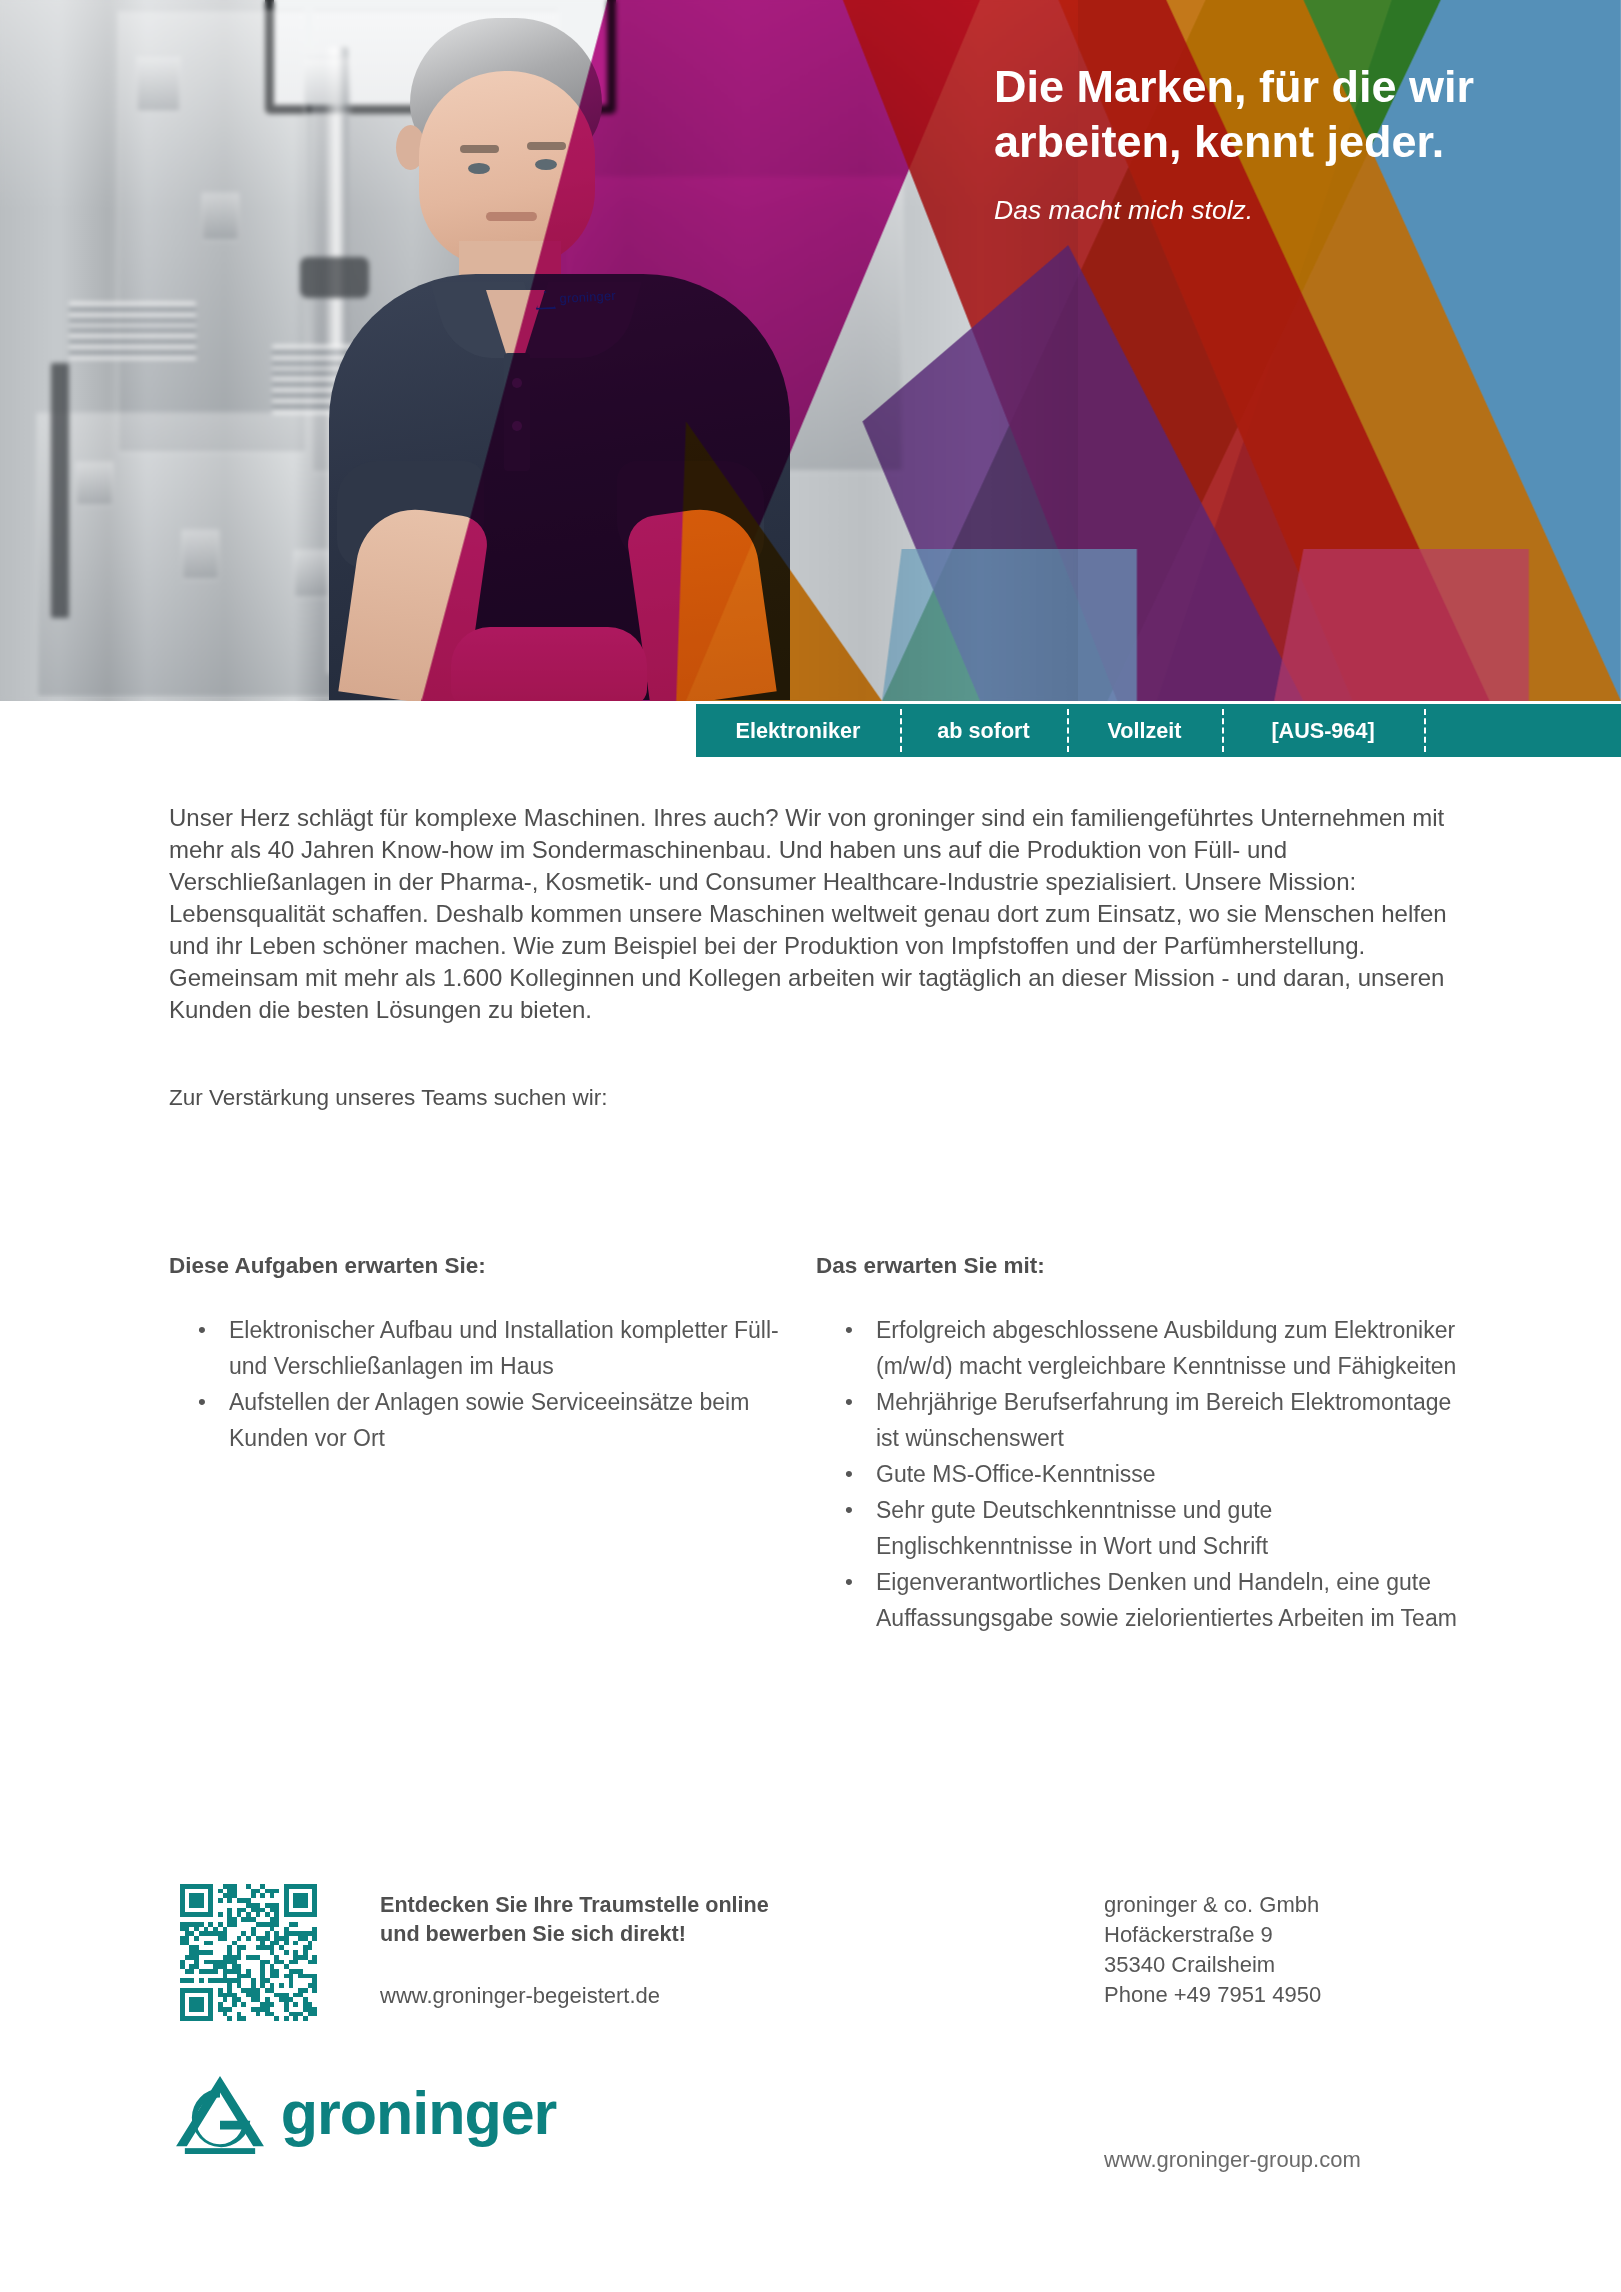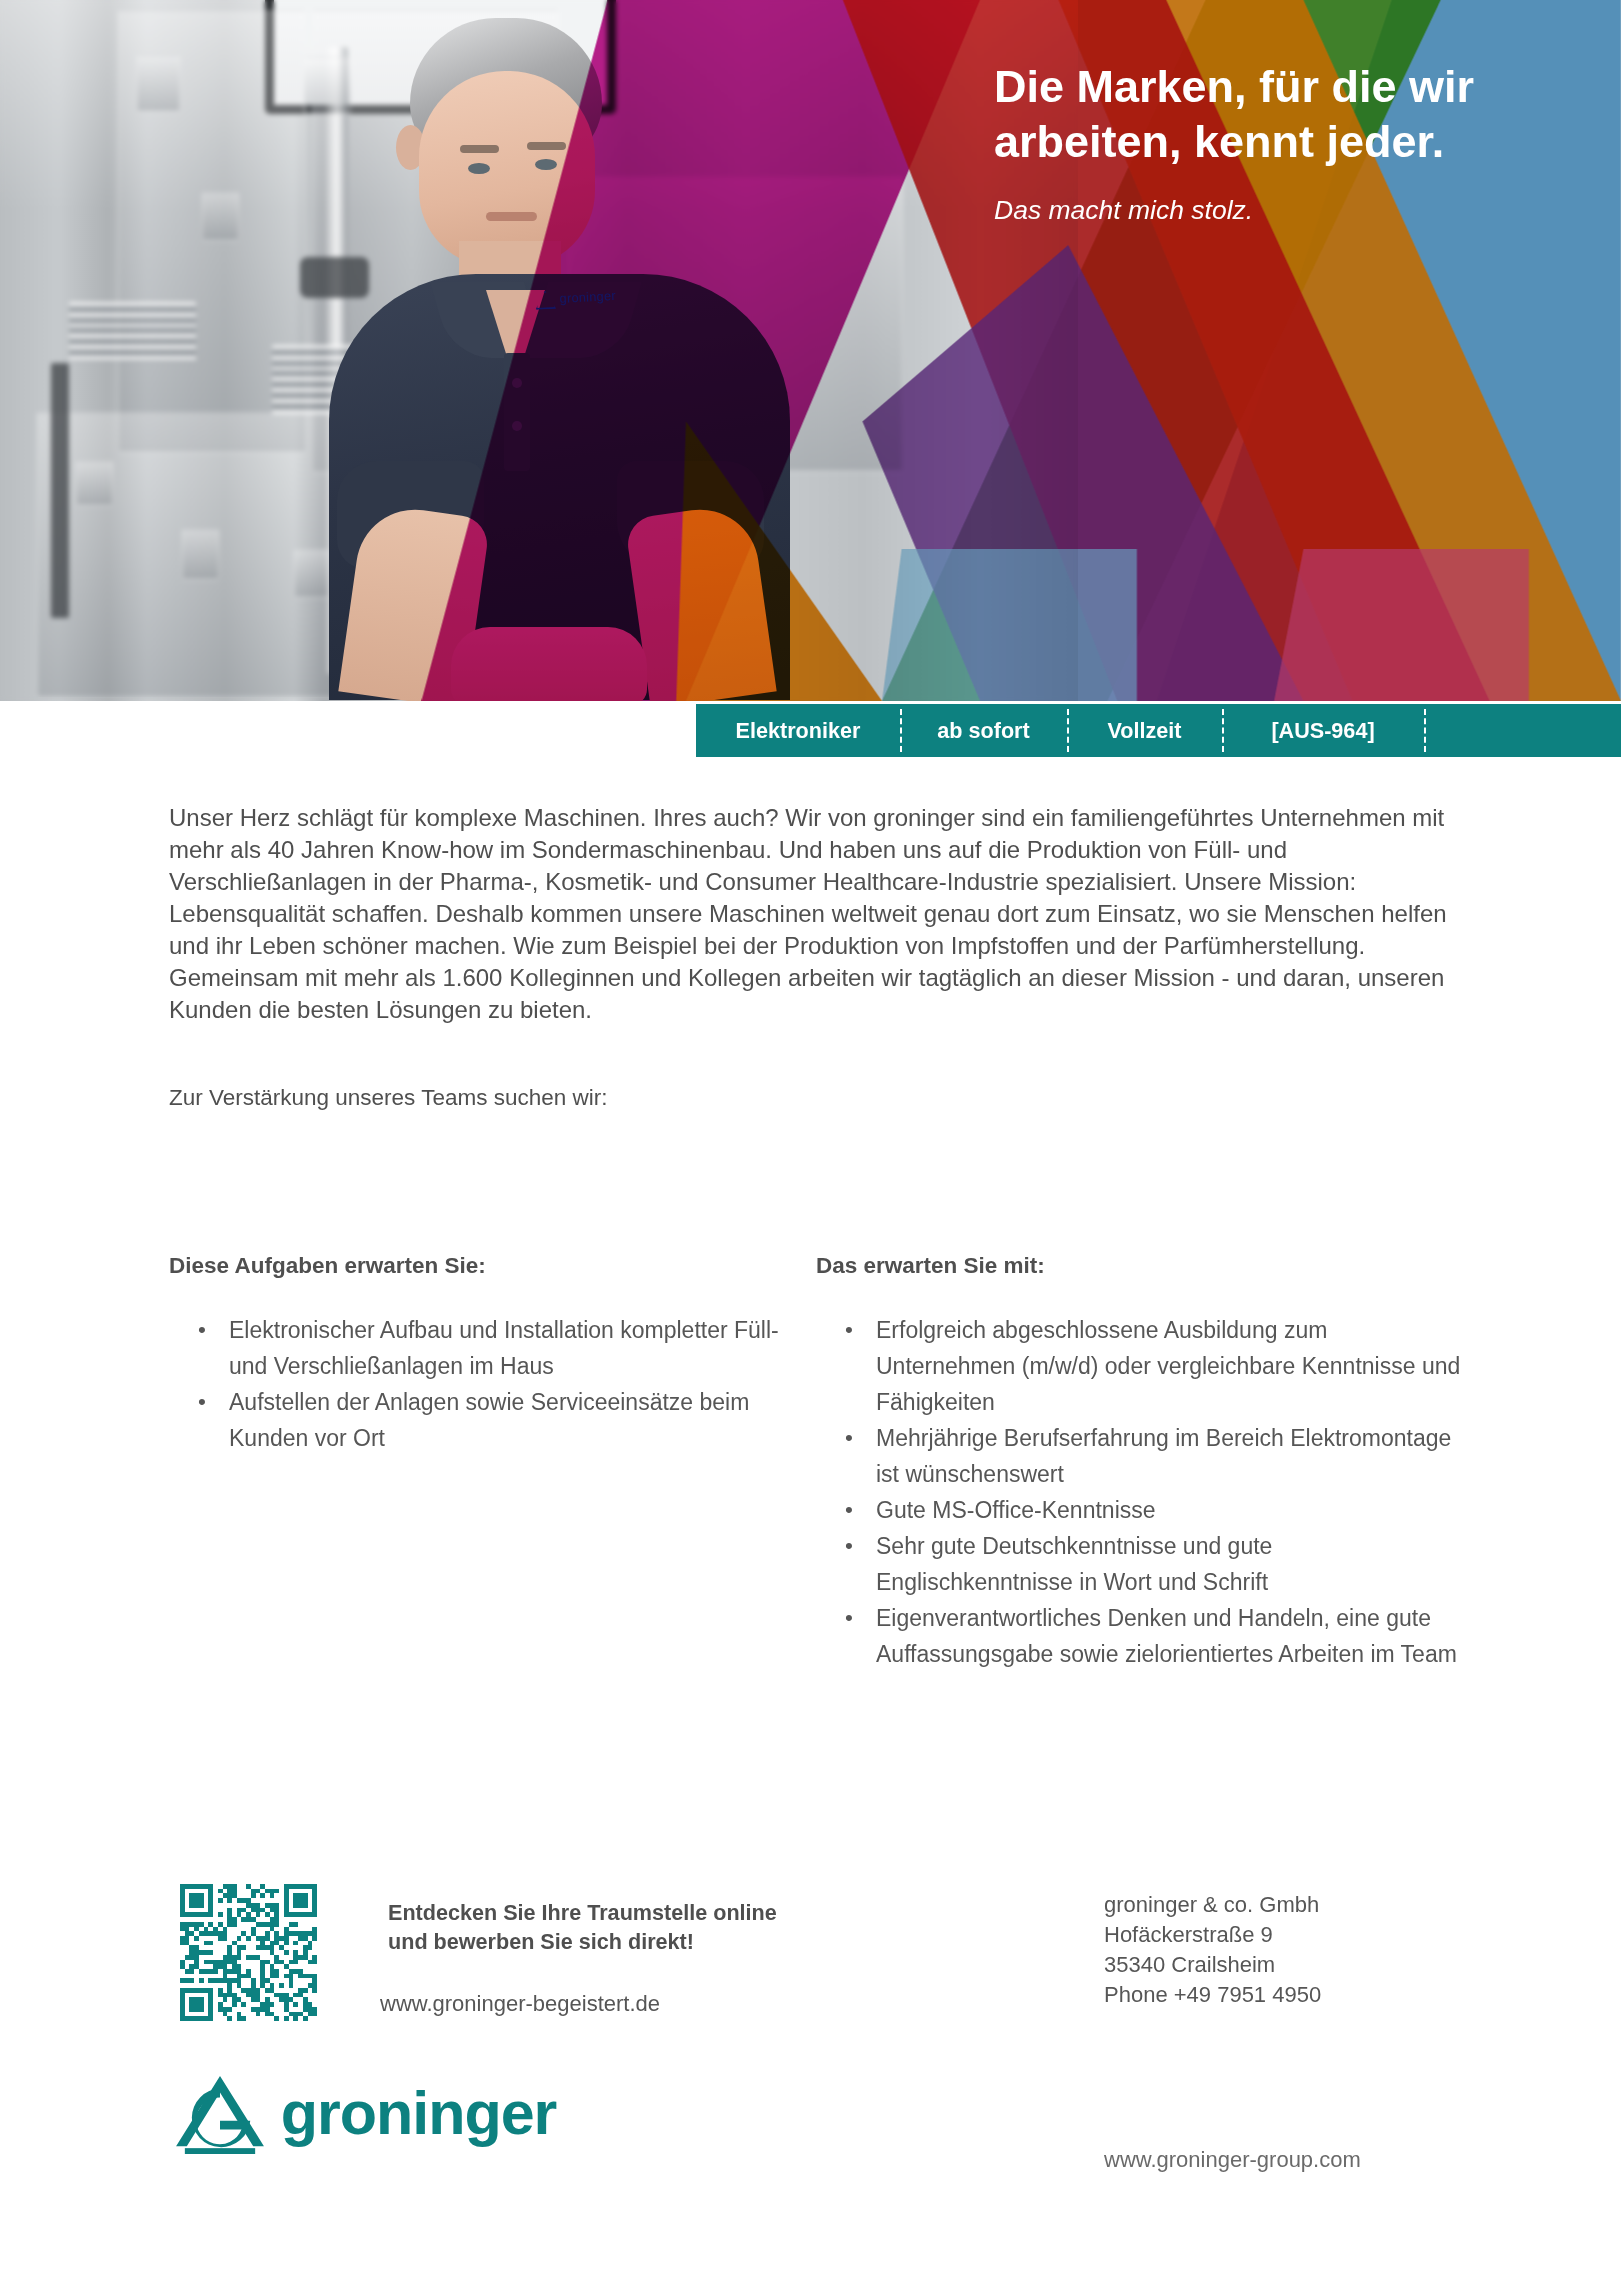--- a/index.html
+++ b/index.html
@@ -328,21 +328,21 @@
   .cta {
     position: absolute;
     left: 380px; top: 1890px;
     width: 510px;
   }
   .cta-head {
     font-size: 21.6px;
     font-weight: bold;
     line-height: 29px;
     color: #4f4f4f;
-    margin: 8px;
+    margin: 0;
   }
   .cta-url {
     font-size: 22px;
     color: #565656;
     margin: 35px 0 0 0;
   }
   .address {
     position: absolute;
     left: 1104px; top: 1890px;
     width: 421px;
@@ -472,21 +472,21 @@
   <div class="col-left">
     <p class="colhead">Diese Aufgaben erwarten Sie:</p>
     <ul class="blist">
       <li>Elektronischer Aufbau und Installation kompletter Füll- und Verschließanlagen im Haus</li>
       <li>Aufstellen der Anlagen sowie Serviceeinsätze beim Kunden vor Ort</li>
     </ul>
   </div>
   <div class="col-right">
     <p class="colhead">Das erwarten Sie mit:</p>
     <ul class="blist">
-      <li>Erfolgreich abgeschlossene Ausbildung zum Unternehmen (m/w/d) oder vergleichbare Kenntnisse und Fähigkeiten</li>
+      <li>Erfolgreich abgeschlossene Ausbildung zum Elektroniker (m/w/d) macht vergleichbare Kenntnisse und Fähigkeiten</li>
       <li>Mehrjährige Berufserfahrung im Bereich Elektromontage ist wünschenswert</li>
       <li>Gute MS-Office-Kenntnisse</li>
       <li>Sehr gute Deutschkenntnisse und gute Englischkenntnisse in Wort und Schrift</li>
       <li>Eigenverantwortliches Denken und Handeln, eine gute Auffassungsgabe sowie zielorientiertes Arbeiten im Team</li>
     </ul>
   </div>
 </div>
 
 <div class="qr" id="qr">
     <i style="background: rgb(13, 129, 128);"></i>

